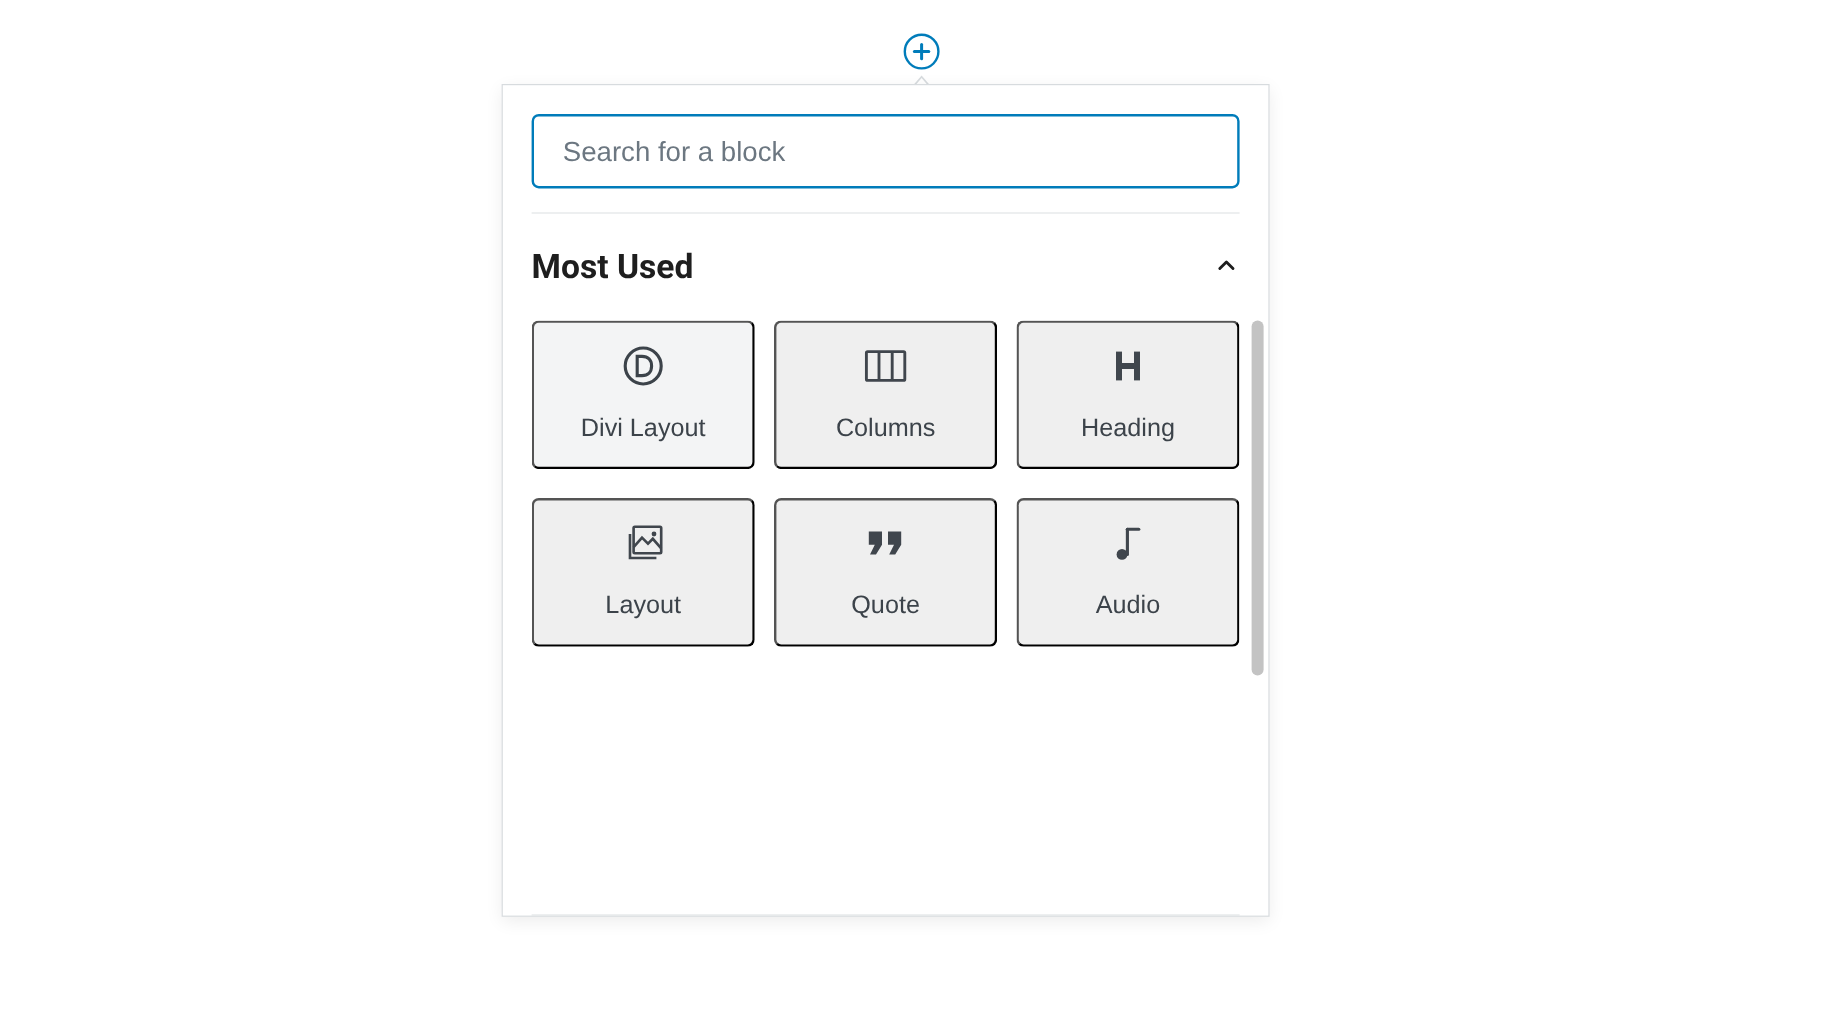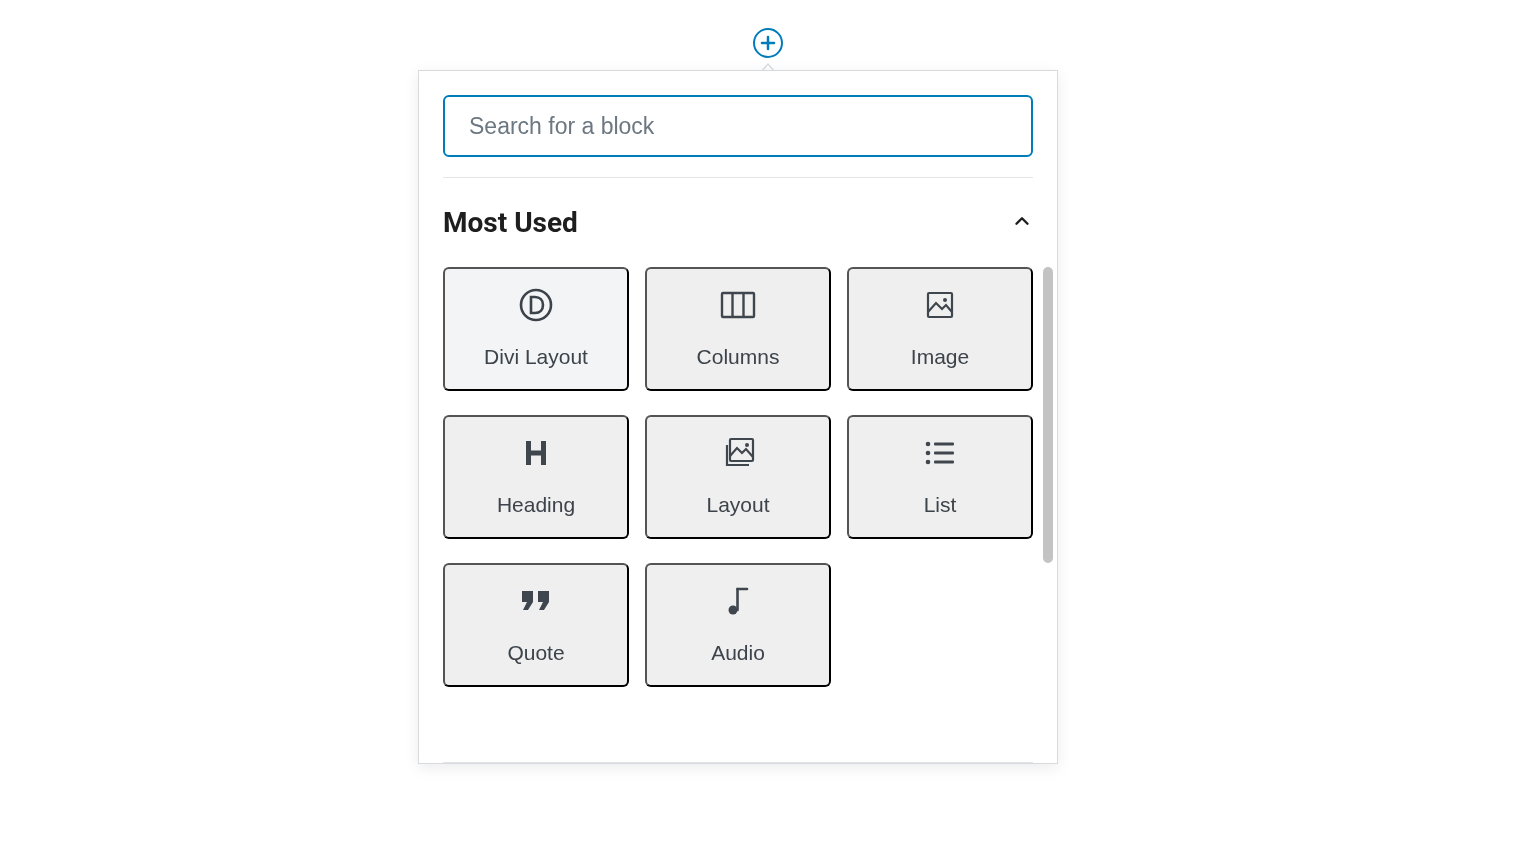--- a/index.html
+++ b/index.html
@@ -208,30 +208,20 @@
           <span class="block-icon">
             <svg width="36" height="28" viewBox="0 0 36 28" fill="none" stroke="#40464d" stroke-width="2.4">
               <rect x="2" y="2" width="32" height="24" rx="1"></rect>
               <line x1="12.5" y1="2" x2="12.5" y2="26"></line>
               <line x1="23.5" y1="2" x2="23.5" y2="26"></line>
             </svg>
           </span>
           <span class="block-label">Columns</span>
         </button>
 
-        <button class="block-item">
-          <span class="block-icon">
-            <svg width="30" height="30" viewBox="0 0 30 30" fill="none" stroke="#40464d" stroke-width="2.2">
-              <rect x="3" y="3" width="24" height="24" rx="1"></rect>
-              <polyline points="3,22 11,13 17,19 21,15 27,22" fill="none"></polyline>
-              <circle cx="20" cy="10" r="2" fill="#40464d" stroke="none"></circle>
-            </svg>
-          </span>
-          <span class="block-label">Image</span>
-        </button>
 
         <button class="block-item">
           <span class="block-icon">
             <svg width="26" height="28" viewBox="0 0 26 28" fill="#40464d">
               <rect x="3" y="2" width="5" height="24"></rect>
               <rect x="18" y="2" width="5" height="24"></rect>
               <rect x="3" y="11.5" width="20" height="5"></rect>
             </svg>
           </span>
           <span class="block-label">Heading</span>
@@ -242,33 +232,20 @@
             <svg width="34" height="32" viewBox="0 0 34 32" fill="none" stroke="#40464d" stroke-width="2.2">
               <rect x="9" y="2" width="23" height="22" rx="1"></rect>
               <polyline points="9,19 16,11 21,16 25,12 32,20" fill="none"></polyline>
               <circle cx="26" cy="8" r="2" fill="#40464d" stroke="none"></circle>
               <path d="M6 8 V28 H28"></path>
             </svg>
           </span>
           <span class="block-label">Layout</span>
         </button>
 
-        <button class="block-item">
-          <span class="block-icon">
-            <svg width="30" height="24" viewBox="0 0 30 24" fill="#40464d">
-              <circle cx="3" cy="3" r="2.3"></circle>
-              <rect x="9" y="1.5" width="20" height="3" rx="1"></rect>
-              <circle cx="3" cy="12" r="2.3"></circle>
-              <rect x="9" y="10.5" width="20" height="3" rx="1"></rect>
-              <circle cx="3" cy="21" r="2.3"></circle>
-              <rect x="9" y="19.5" width="20" height="3" rx="1"></rect>
-            </svg>
-          </span>
-          <span class="block-label">List</span>
-        </button>
 
         <button class="block-item">
           <span class="block-icon">
             <svg width="32" height="24" viewBox="0 0 32 24" fill="#40464d">
               <path d="M2 2 H13 V13 L8 21 H3 L7 13 H2 Z"></path>
               <path d="M18 2 H29 V13 L24 21 H19 L23 13 H18 Z"></path>
             </svg>
           </span>
           <span class="block-label">Quote</span>
         </button>

